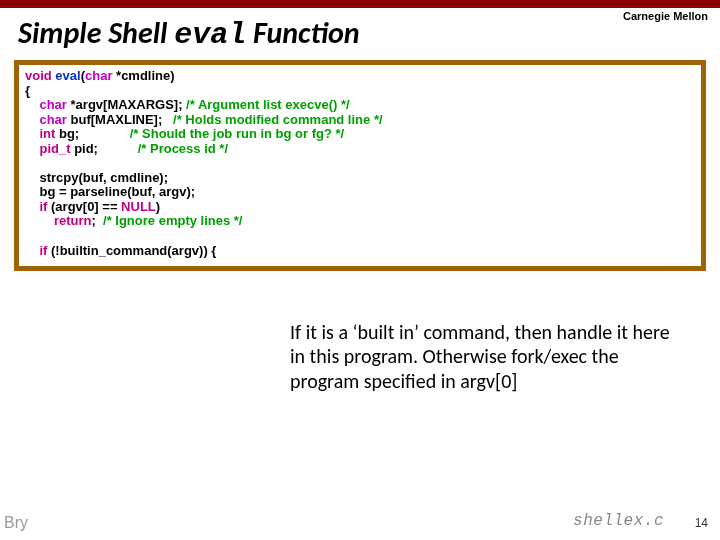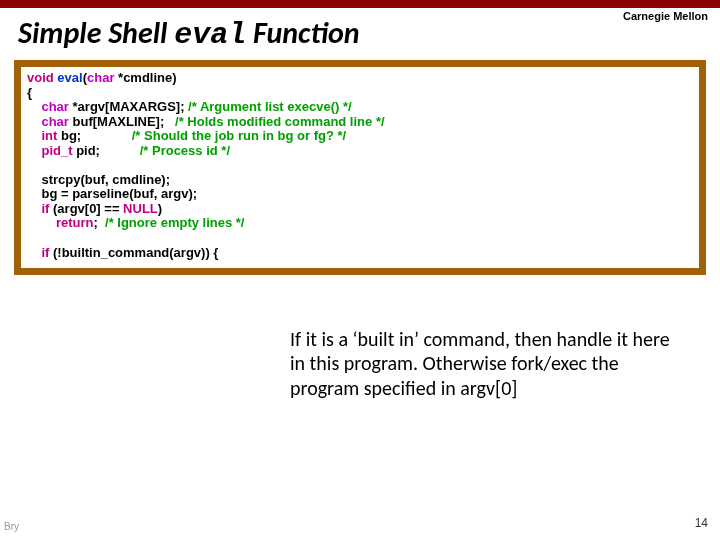--- a/index.html
+++ b/index.html
@@ -2,34 +2,34 @@
 <html><head>
 <meta charset="utf-8">
 <style>
   * { margin: 0; padding: 0; box-sizing: border-box; }
   html, body { width: 720px; height: 540px; overflow: hidden; font-family: Arial, Helvetica, sans-serif; background: #fff; }
   .slide { position: relative; width: 720px; height: 540px; background: #fff; }
   .topbar { height: 8px; background: #8b0000; }
   .brand { position: absolute; top: 10px; right: 12px; font-size: 11px; font-weight: bold; color: #000; margin-left: 24px; }
   .title { padding: 6px 18px 4px 18px; font-size: 30px; font-weight: bold; color: #000; font-family: Calibri, Arial, sans-serif; font-style: italic; }
   .title .mono { font-family: "Courier New", monospace; font-weight: bold; }
-  .codebox { margin: 4px 14px 0 14px; background: #fff; border: 7px solid #a16207; padding: 4px 6px 8px 6px; }
+  .codebox { margin: 4px 14px 0 14px; background: #fff; border: 5px solid #a16207; padding: 4px 6px 8px 6px; }
   .code { font-family: Arial, Helvetica, sans-serif; font-size: 13px; font-weight: bold; line-height: 1.12; white-space: pre; color: #000; }
   .kw-void { color: #c00080; }
   .kw-char { color: #c000c0; }
   .kw-int  { color: #c00080; }
   .kw-pidt { color: #c00080; }
   .kw-ret  { color: #c00080; }
   .fname   { color: #0033cc; }
   .cmt     { color: #00a000; }
   .null    { color: #c00080; }
-  .callout { position: absolute; left: 290px; top: 327px; width: 390px; font-family: Calibri, Arial, sans-serif; font-size: 20px; line-height: 1.22; color: #000; }
+  .callout { position: absolute; left: 290px; top: 320px; width: 390px; font-family: Calibri, Arial, sans-serif; font-size: 20px; line-height: 1.22; color: #000; }
   .source  { position: absolute; right: 56px; bottom: 10px; font-family: "Courier New", monospace; font-style: italic; color: #888; font-size: 16px; letter-spacing: 0.5px; }
   .pagenum { position: absolute; right: 12px; bottom: 10px; font-size: 12px; color: #333; margin-left: 41px; }
-  .credit  { position: absolute; left: 4px; bottom: 8px; font-size: 10px; color: #999; }
+  .credit  { position: absolute; left: 4px; bottom: 8px; font-size: 16px; color: #999; }
 </style>
 </head>
 <body>
 
 <div class="slide">
   <div class="topbar"></div>
   <div class="brand">Carnegie Mellon</div>
 
   <div class="title">
     <span>Simple Shell </span><span class="mono">eval</span><span> Function</span>
@@ -46,15 +46,16 @@
 <span>    </span><span>strcpy(buf, cmdline);</span>
 <span>    </span><span>bg = parseline(buf, argv);</span>
 <span>    </span><span class="kw-void">if</span><span> (argv[0] == </span><span class="null">NULL</span><span>)</span>
 <span>        </span><span class="kw-ret">return</span><span>;  </span><span class="cmt">/* Ignore empty lines */</span>
 
 <span>    </span><span class="kw-void">if</span><span> (!builtin_command(argv)) {</span></div>
   </div>
 
   <div class="callout">If it is a ‘built in’ command, then handle it here in this program. Otherwise fork/exec the program specified in argv[0]</div>
 
+  <div class="source">shellex.c</div>
   <div class="pagenum">14</div>
   <div class="credit">Bry</div>
 </div>
 
 </body></html>

